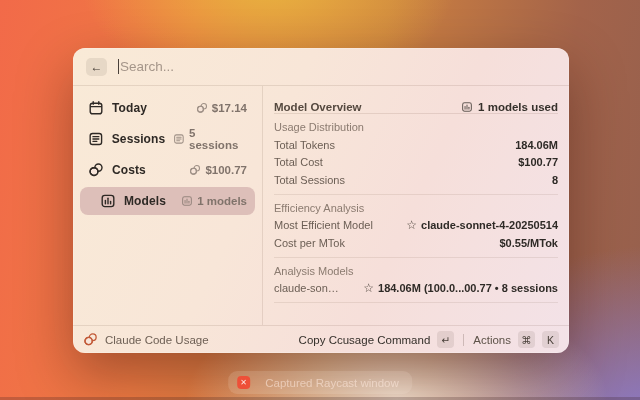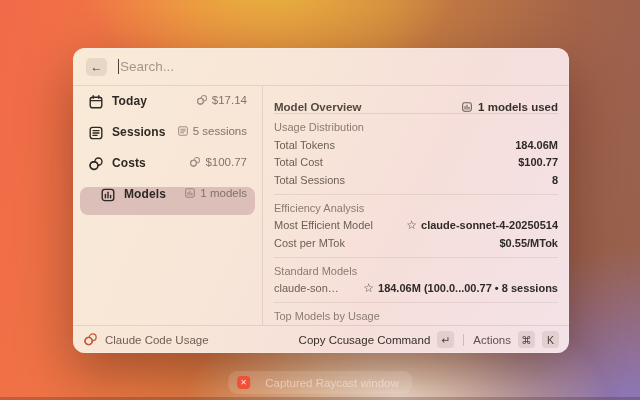--- a/index.html
+++ b/index.html
@@ -53,25 +53,25 @@
   .hdiv { height:1px; background:rgba(90,55,40,0.12); flex:0 0 1px; }
 
   .content { flex:1; display:flex; min-height:0; }
   .sidebar { flex:0 0 189px; padding:8px 7px; }
   .vdiv { flex:0 0 1px; background:rgba(90,55,40,0.12); }
   .detail { flex:1; padding:0 11px; overflow:hidden; }
 
   
   .side-item {
     height:28px; margin-bottom:3px; border-radius:8px;
-    display:flex; align-items:flex-start; padding:0 8px; gap:8px;
+    display:flex; align-items:center; padding:0 8px; gap:8px;
   }
   .side-item.selected { background:#ddbfb9;padding-left:20px; }
   .side-label { font-size:12px; font-weight:700; color:#2e2925; flex:1; letter-spacing:0.1px; }
-  .side-value { display:flex; align-items:center; gap:4px; font-size:11.5px; color:#80736b; }
+  .side-value { display:flex; align-items:center; gap:4px; font-size:11.5px; color:#80736b;font-weight:bold; }
   .icon16 { width:16px; height:16px; display:block; }
   .icon12 { width:12px; height:12px; display:block; opacity:0.75; }
 
   
   .d-header { height:27px; display:flex; align-items:flex-end; justify-content:space-between; }
   .d-title { font-size:11.5px; font-weight:700; color:#55493f; }
   .d-badge { display:flex; align-items:center; gap:5px; font-size:11.5px; font-weight:700; color:#35302b; }
   .section-title { font-size:11px; color:#8b7b70; margin:6px 0 2px; height:14px; line-height:14px; }
   .meta-row { height:17.5px; display:flex; align-items:center; justify-content:space-between; gap:22px; white-space:nowrap; }
   .meta-label { font-size:11px; color:#6b5e54; overflow:hidden; text-overflow:ellipsis; }
@@ -237,31 +237,30 @@
         </span>
       </div>
       <div class="meta-row">
         <span class="meta-label">Cost per MTok</span>
         <span class="meta-value">
             <span>$0.55/MTok</span>
           </span>
       </div>
       <div class="sec-div"></div>
 
-      <div class="section-title">Standard Models</div>
+      <div class="section-title">Analysis Models</div>
       <div class="meta-row">
         <span class="meta-label">claude-sonnet-4-20250514</span>
         <span class="meta-value">
           <span class="star">☆</span>
           <span>184.06M (100.0...00.77 • 8 sessions</span>
         </span>
       </div>
       <div class="sec-div"></div>
 
-      <div class="section-title">Top Models by Usage</div>
 
     </div>
   </div>
 
   <div class="hdiv"></div>
   <div class="statusbar">
     <svg class="icon16" viewBox="0 0 16 16" style="color:#c25a38; width:15px; height:15px;">
         <use href="#i-coins"></use>
       </svg>
     <span class="app-name">Claude Code Usage</span>

